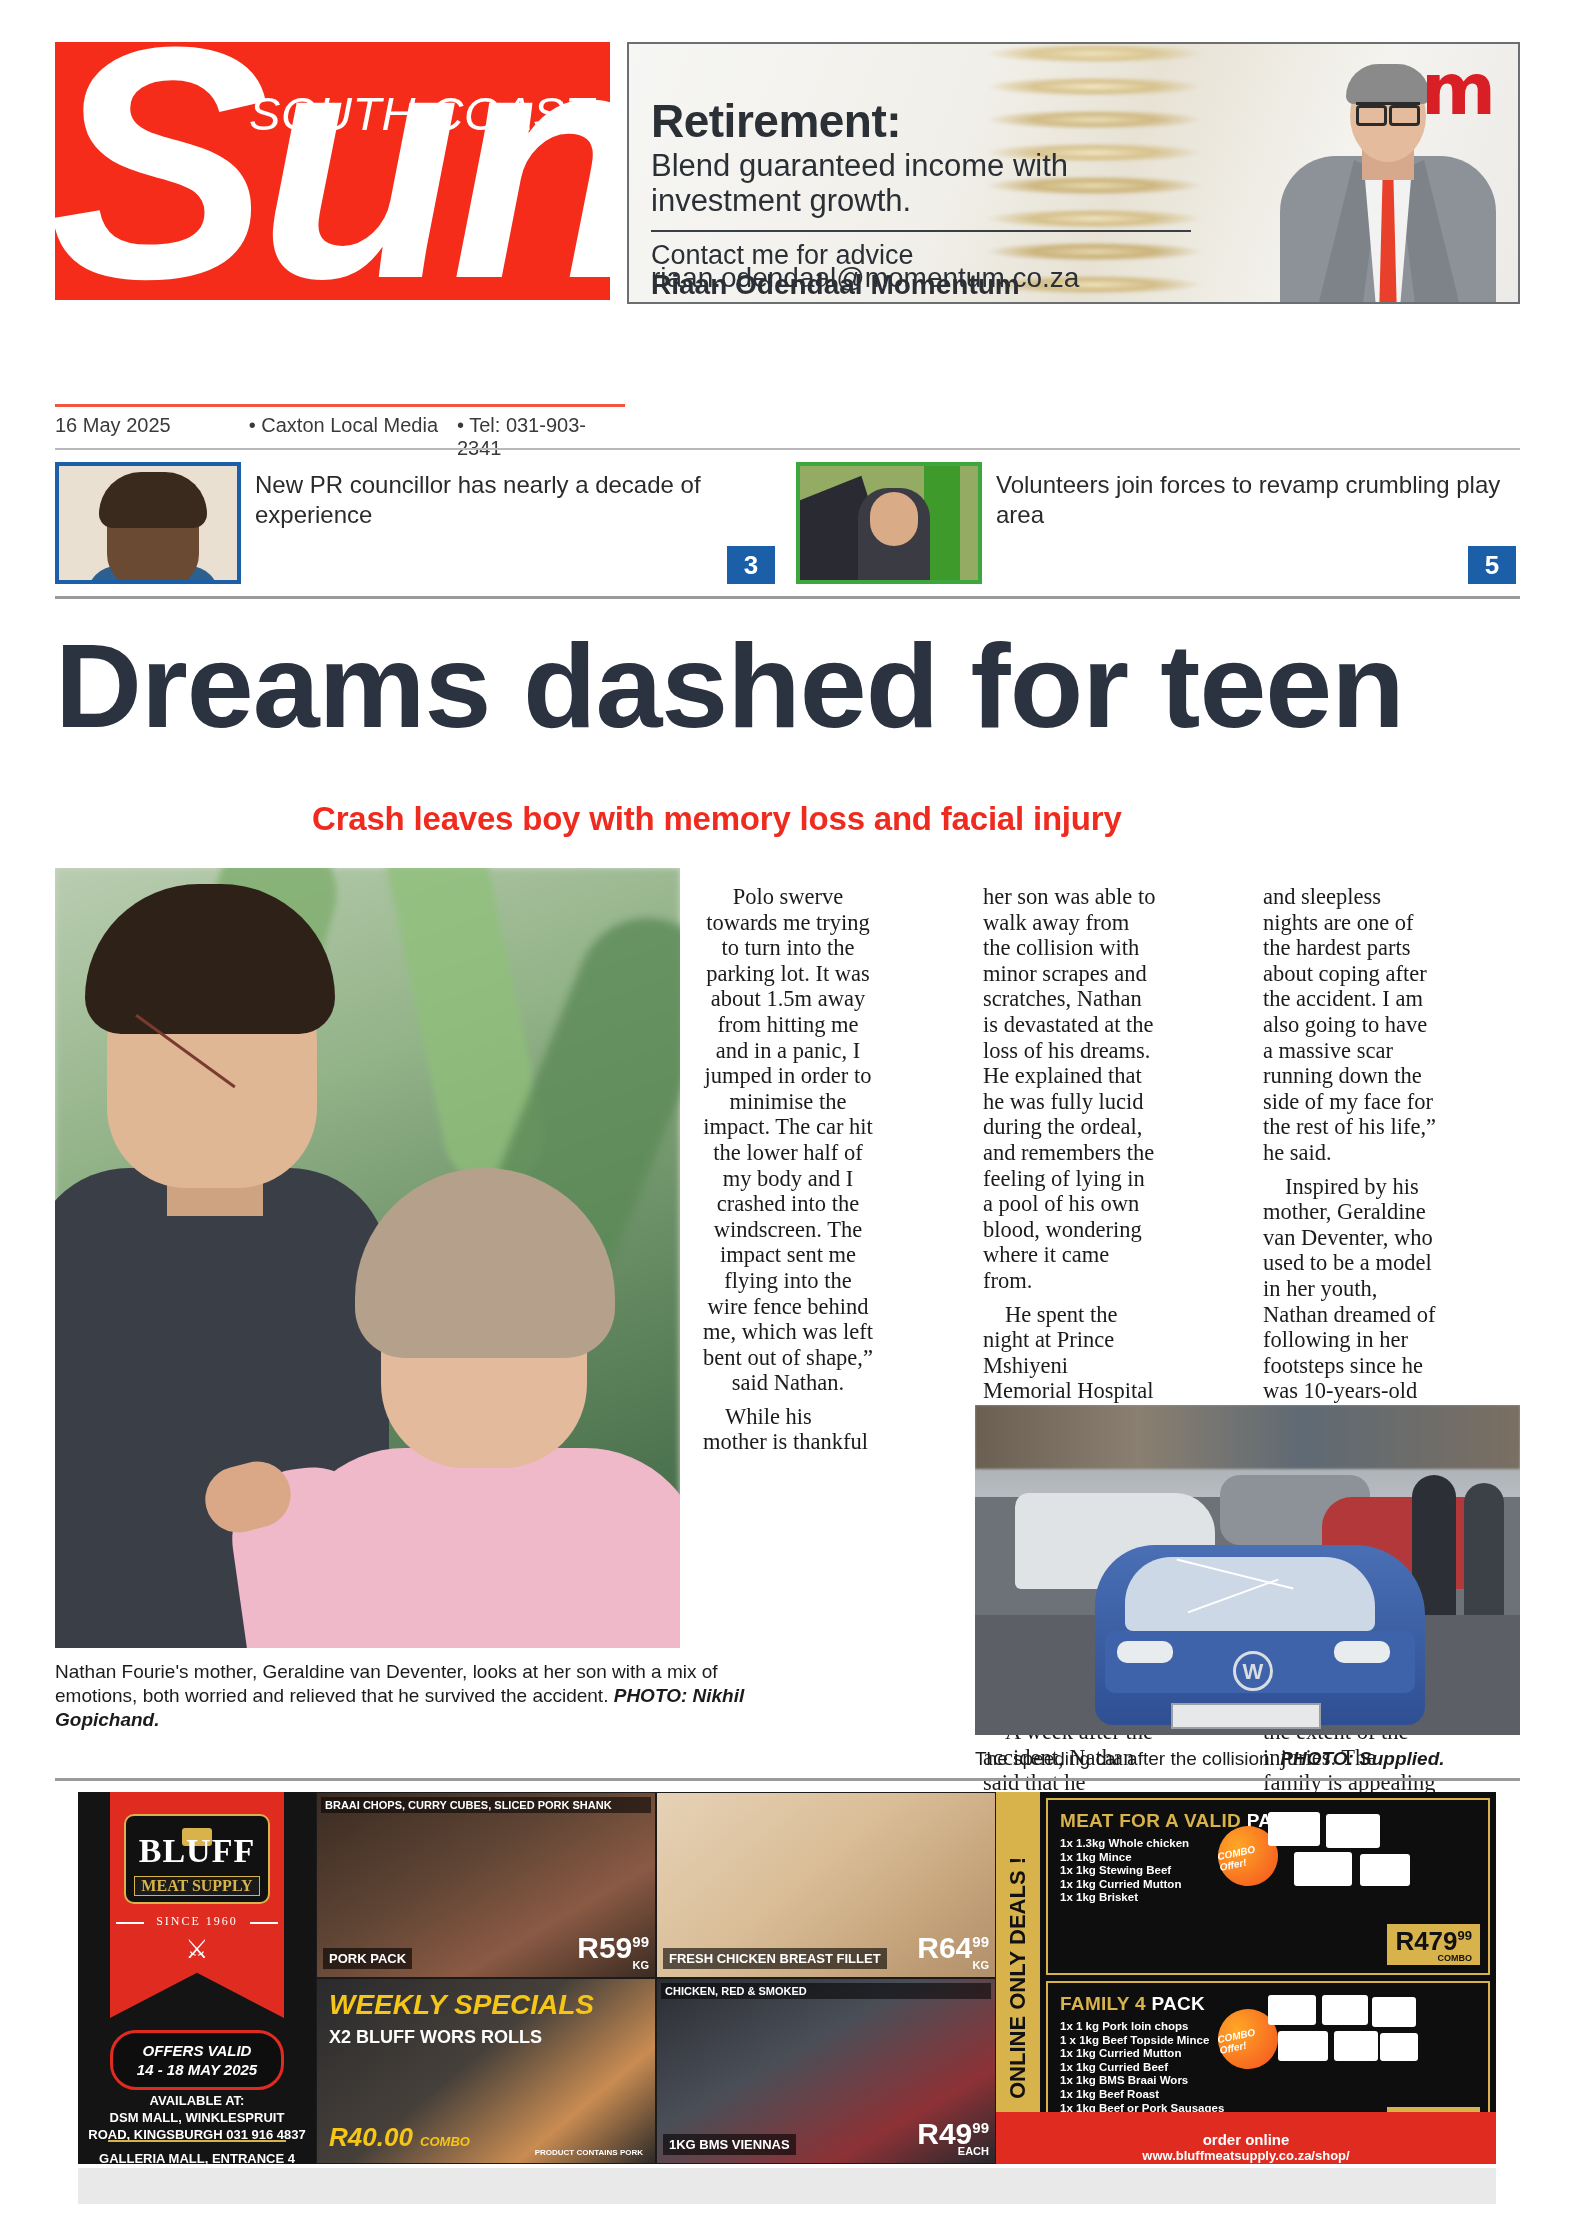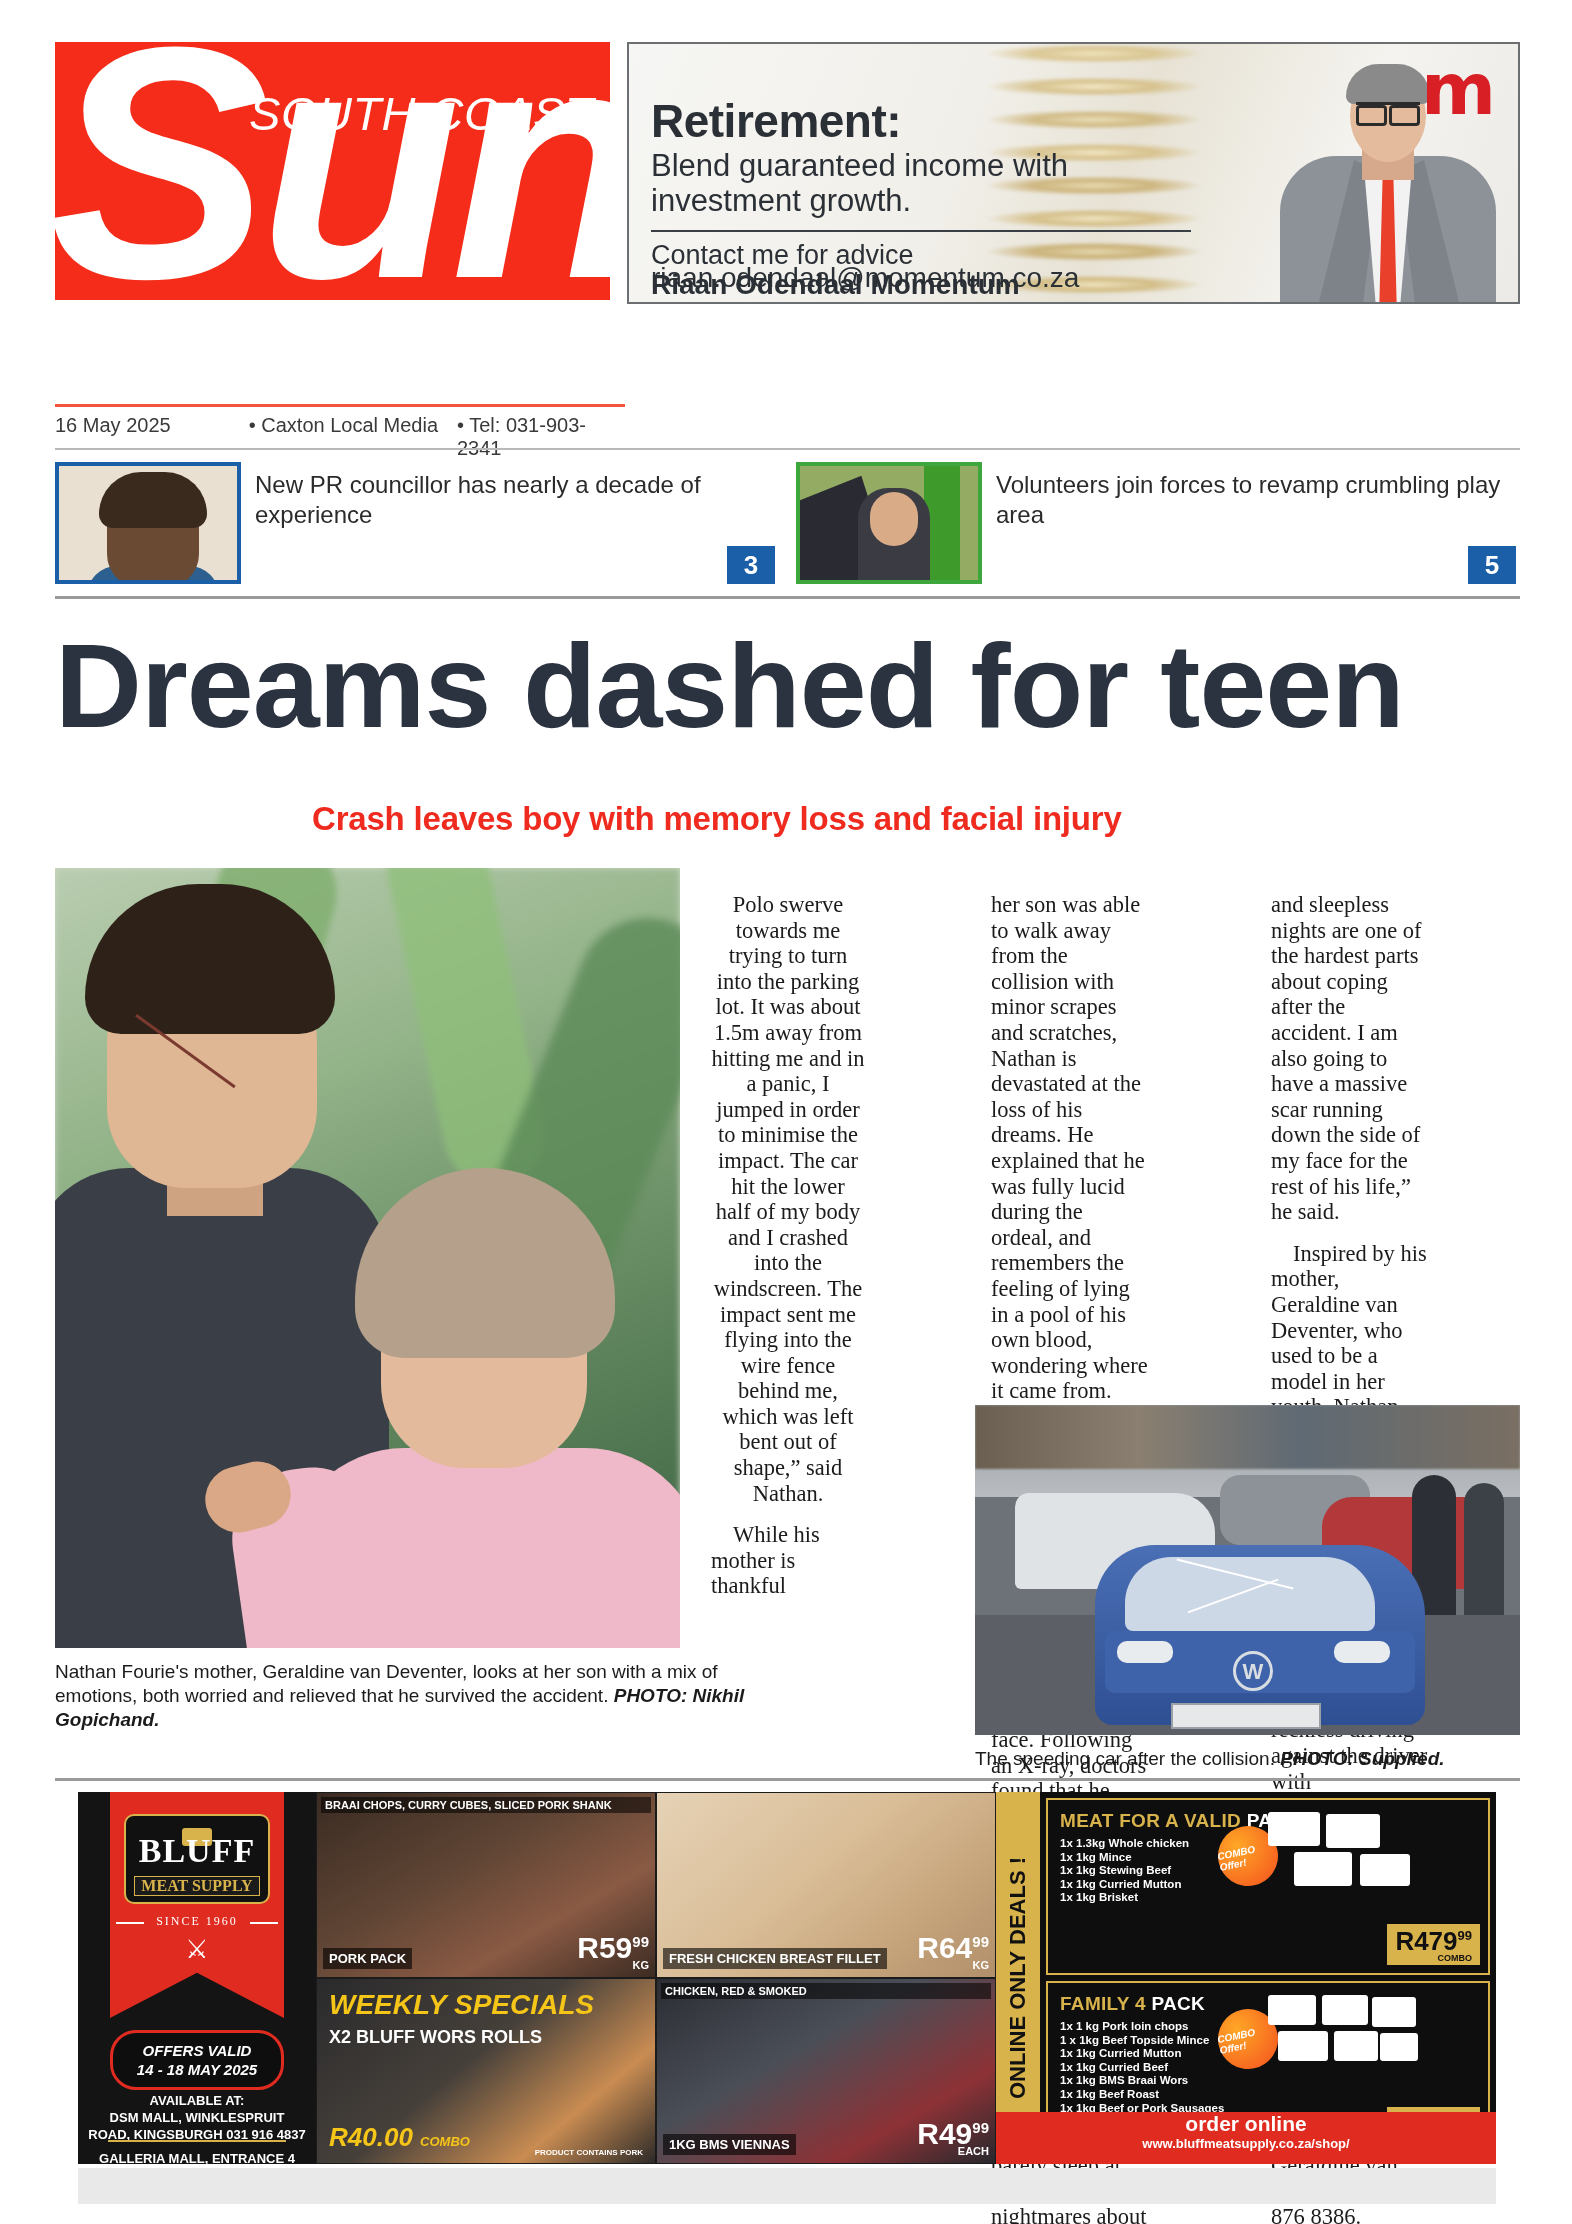--- a/index.html
+++ b/index.html
@@ -119,21 +119,21 @@
   }
 
   
   .byline { position:absolute; left:312px; top:866px; width:250px; font-weight:bold; font-size:26px; color:#ef2b1f;
             font-family:"Liberation Sans Narrow","Liberation Sans", sans-serif; }
   .byline-rule { position:absolute; left:312px; top:900px; width:250px; height:2px; background:#999; }
   .byline-mail { position:absolute; left:312px; top:906px; font-size:22px; color:#2b2b2b; }
 
   
   .col { position:absolute; font-family:"Liberation Serif", serif; font-size:22.5px; line-height:25.6px; color:#1b1b1b; text-align:left; }
-  .col p { margin:16px; }
+  .col p { margin:8px; }
   .col p+p { text-indent:22px; }
 
   #col1 { left:312px; top:948px; width:180px; }
   #col2 { left:502px; top:876px; width:183px; }
   #col3 { left:695px; top:876px; width:186px; }
   #col4 { left:975px; top:876px; width:190px; }
   #col5 { left:1255px; top:876px; width:190px; }
 
   
   .photo-main {
@@ -241,21 +241,21 @@
   .bl-pack li { color:#fff; font-size:11.5px; line-height:13.6px; font-weight:bold; }
   .bl-pack .p { position:absolute; right:8px; bottom:8px; background:#d8b24a; color:#111; font-weight:bold; font-size:26px; padding:2px 8px; font-family:"Liberation Sans Narrow","Liberation Sans",sans-serif; }
   .bl-pack .p sup { font-size:13px; }
   .bl-pack .p sub { font-size:9px; display:block; text-align:right; margin-top:-4px; }
   .bl-pack .offer { position:absolute; left:170px; top:26px; width:60px; height:60px; border-radius:50%;
                     background:radial-gradient(circle at 35% 30%,#ffa726,#f4511e); color:#fff; font-weight:bold;
                     font-size:10px; display:flex; align-items:center; justify-content:center; font-style:italic; transform:rotate(-12deg); }
   .bl-meatbox { position:absolute; right:70px; top:12px; width:150px; height:80px; }
   .bl-meatbox i { position:absolute; display:block; background:#fff; border-radius:3px; }
   .bl-order { position:absolute; left:0; right:0; bottom:0; height:52px; background:#e02b20; color:#fff; text-align:center; }
-  .bl-order .o1 { font-weight:bold; font-size:21px; padding-top:0; }
+  .bl-order .o1 { font-weight:bold; font-size:15px; padding-top:19px; }
   .bl-order .o2 { font-size:13px; font-weight:bold; }
 
   .bottom-bar { position:absolute; left:78px; top:2168px; width:1418px; height:36px; background:#e9e9e9; }
 </style>
 </head>
 <body>
 
 <div class="page">
 
   <div class="masthead-row">

